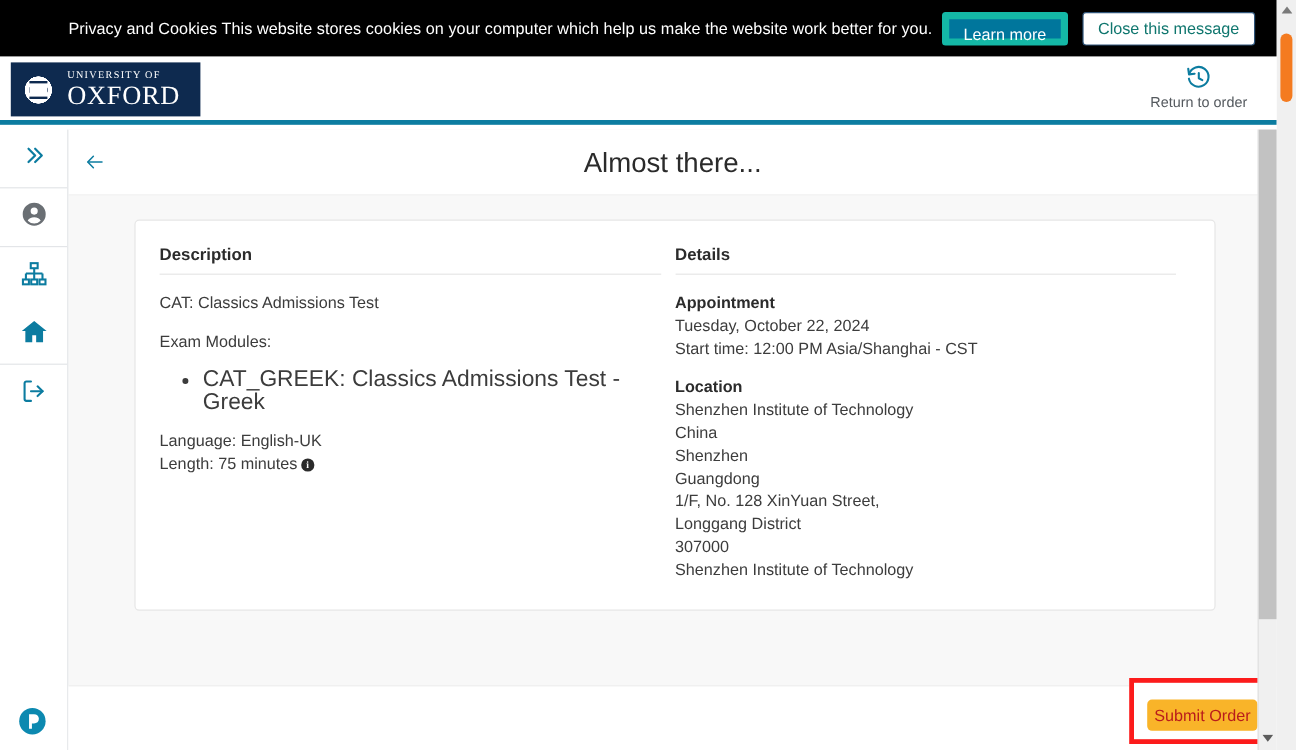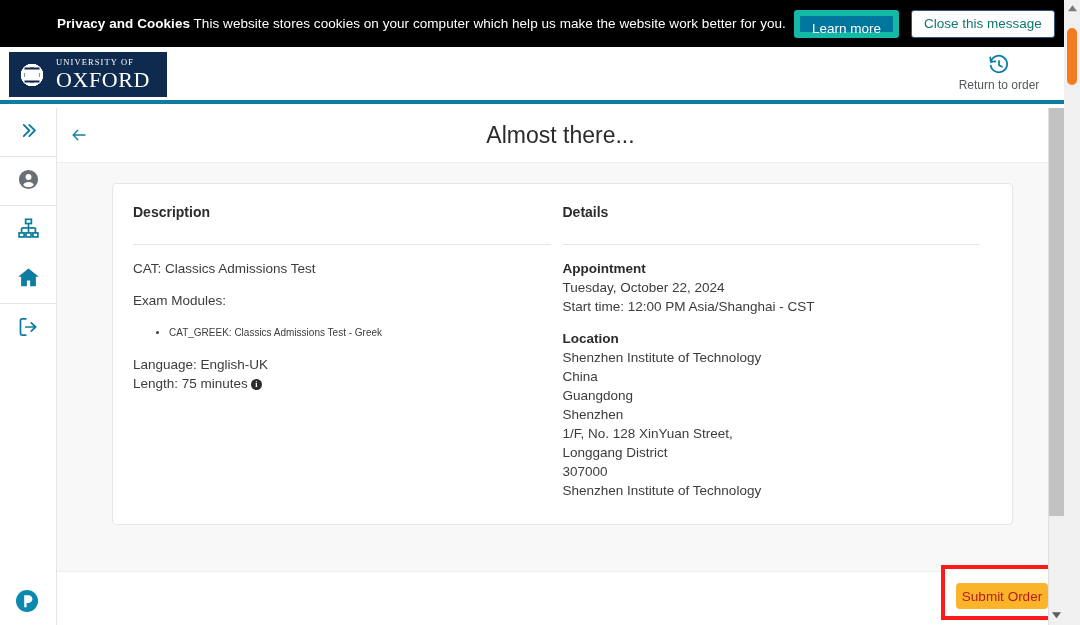--- a/index.html
+++ b/index.html
@@ -31,21 +31,21 @@
     display: flex; align-items: center;
     padding-left: 57px;
     z-index: 30;
   }
   #cookie-text {
     color: #ffffff;
     font-size: 13.5px;
     letter-spacing: 0.05px;
     white-space: nowrap;
   }
-  #cookie-text b { font-weight: bold; }
+  #cookie-text b { font-weight: normal; }
   .cookie-btn {
     height: 28px;
     font-size: 13.5px;
     font-family: "Liberation Sans", sans-serif;
     border-radius: 3px;
     cursor: pointer;
     padding: 0 12px;
     line-height: 26px;
   }
   #learn-more-btn {
@@ -183,39 +183,39 @@
     border: 1px solid #e6e6e6;
     border-radius: 4px;
     padding: 20px 20px 24px 20px;
     display: flex;
   }
   .card-col { width: 50%; padding-right: 12px; }
   .col-head {
     font-size: 14px;
     font-weight: bold;
     color: #2b2b2b;
-    padding-bottom: 24px;
+    padding-bottom: 8px;
     border-bottom: 1px solid #e6e6e6;
   }
   .col-body { padding-top: 14px; }
   .sect-title {
     font-size: 13.5px;
     font-weight: bold;
     color: #2b2b2b;
     line-height: 19px;
   }
   .sect-line {
     font-size: 13.5px;
     color: #3c3c3c;
     line-height: 19px;
   }
   .sect-gap { height: 13px; }
   .mod-list { margin: 0 0 0 36px; padding: 0; }
   .mod-list li {
-    font-size: 10px;
+    font-size: 19px;
     color: #3c3c3c;
     line-height: 19px;
     list-style: disc;
   }
   .info-dot {
     display: inline-block;
     width: 11px; height: 11px;
     border-radius: 50%;
     background: #2b2b2b;
     color: #ffffff;
@@ -447,22 +447,22 @@
           <div class="card-col">
             <div class="col-head">Details</div>
             <div class="col-body">
               <div class="sect-title">Appointment</div>
               <div class="sect-line">Tuesday, October 22, 2024</div>
               <div class="sect-line">Start time: 12:00 PM Asia/Shanghai - CST</div>
               <div class="sect-gap"></div>
               <div class="sect-title">Location</div>
               <div class="sect-line">Shenzhen Institute of Technology</div>
               <div class="sect-line">China</div>
+              <div class="sect-line">Shenzhen</div>
               <div class="sect-line">Guangdong</div>
-              <div class="sect-line">Shenzhen</div>
               <div class="sect-line">1/F, No. 128 XinYuan Street,</div>
               <div class="sect-line">Longgang District</div>
               <div class="sect-line">307000</div>
               <div class="sect-line">Shenzhen Institute of Technology</div>
             </div>
           </div>
         </div>
 
         <div id="nav-buttons">
           <button class="outline-btn">Previous</button>

